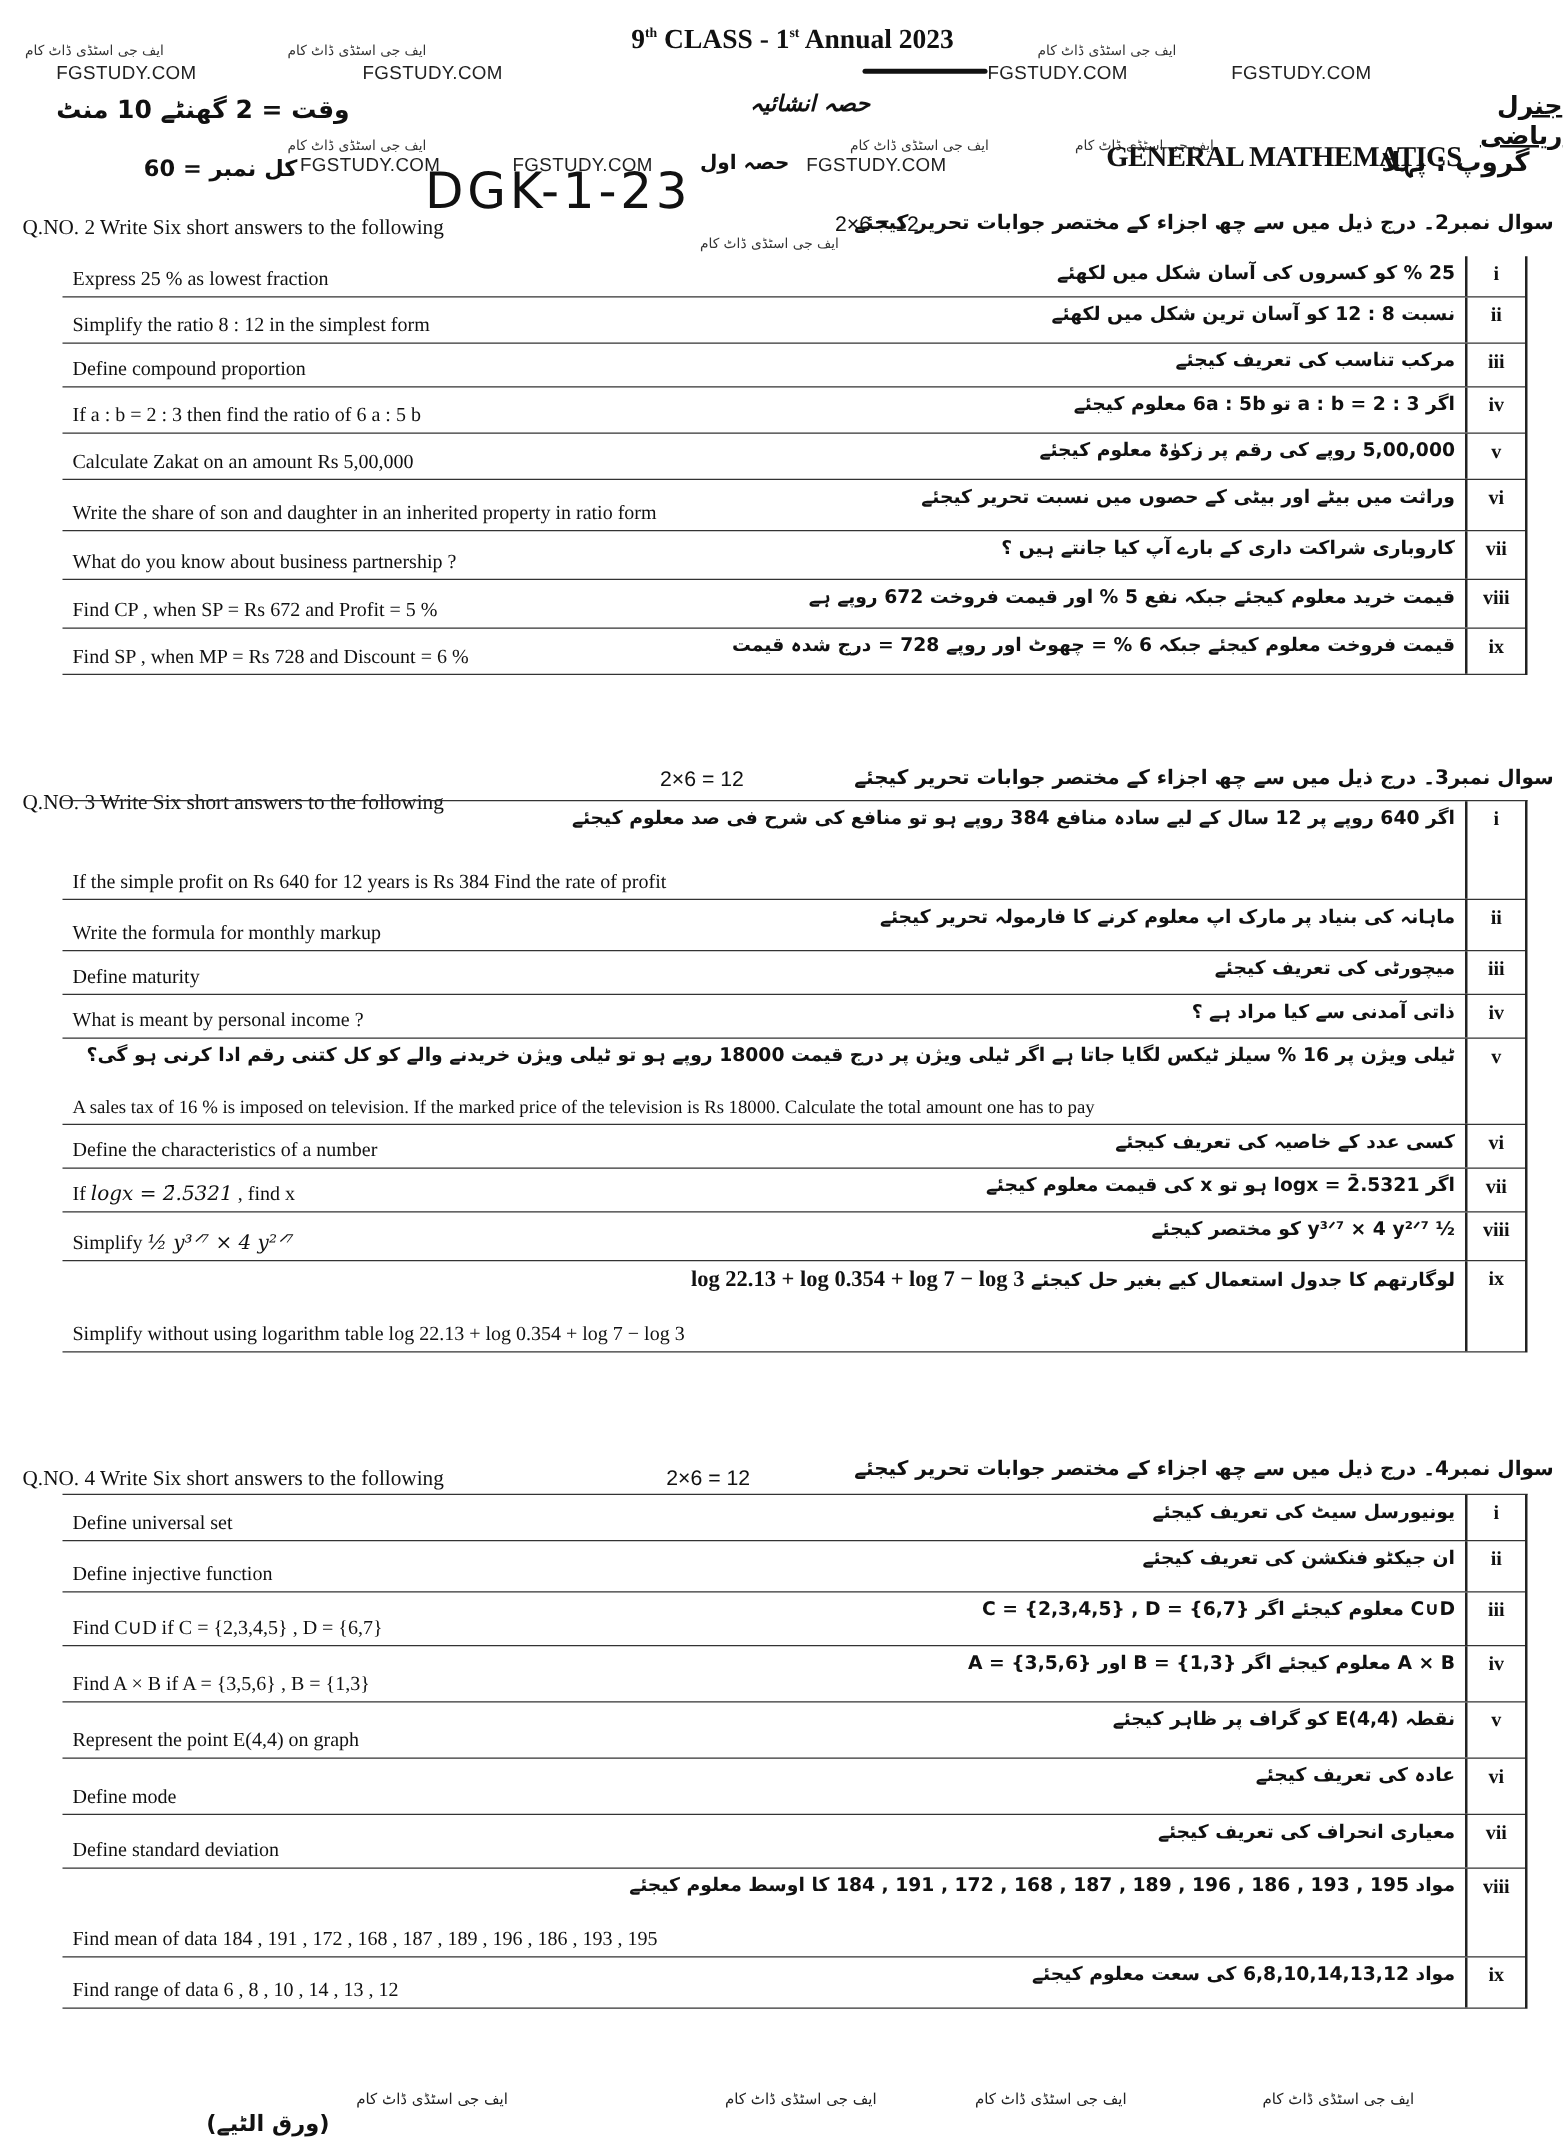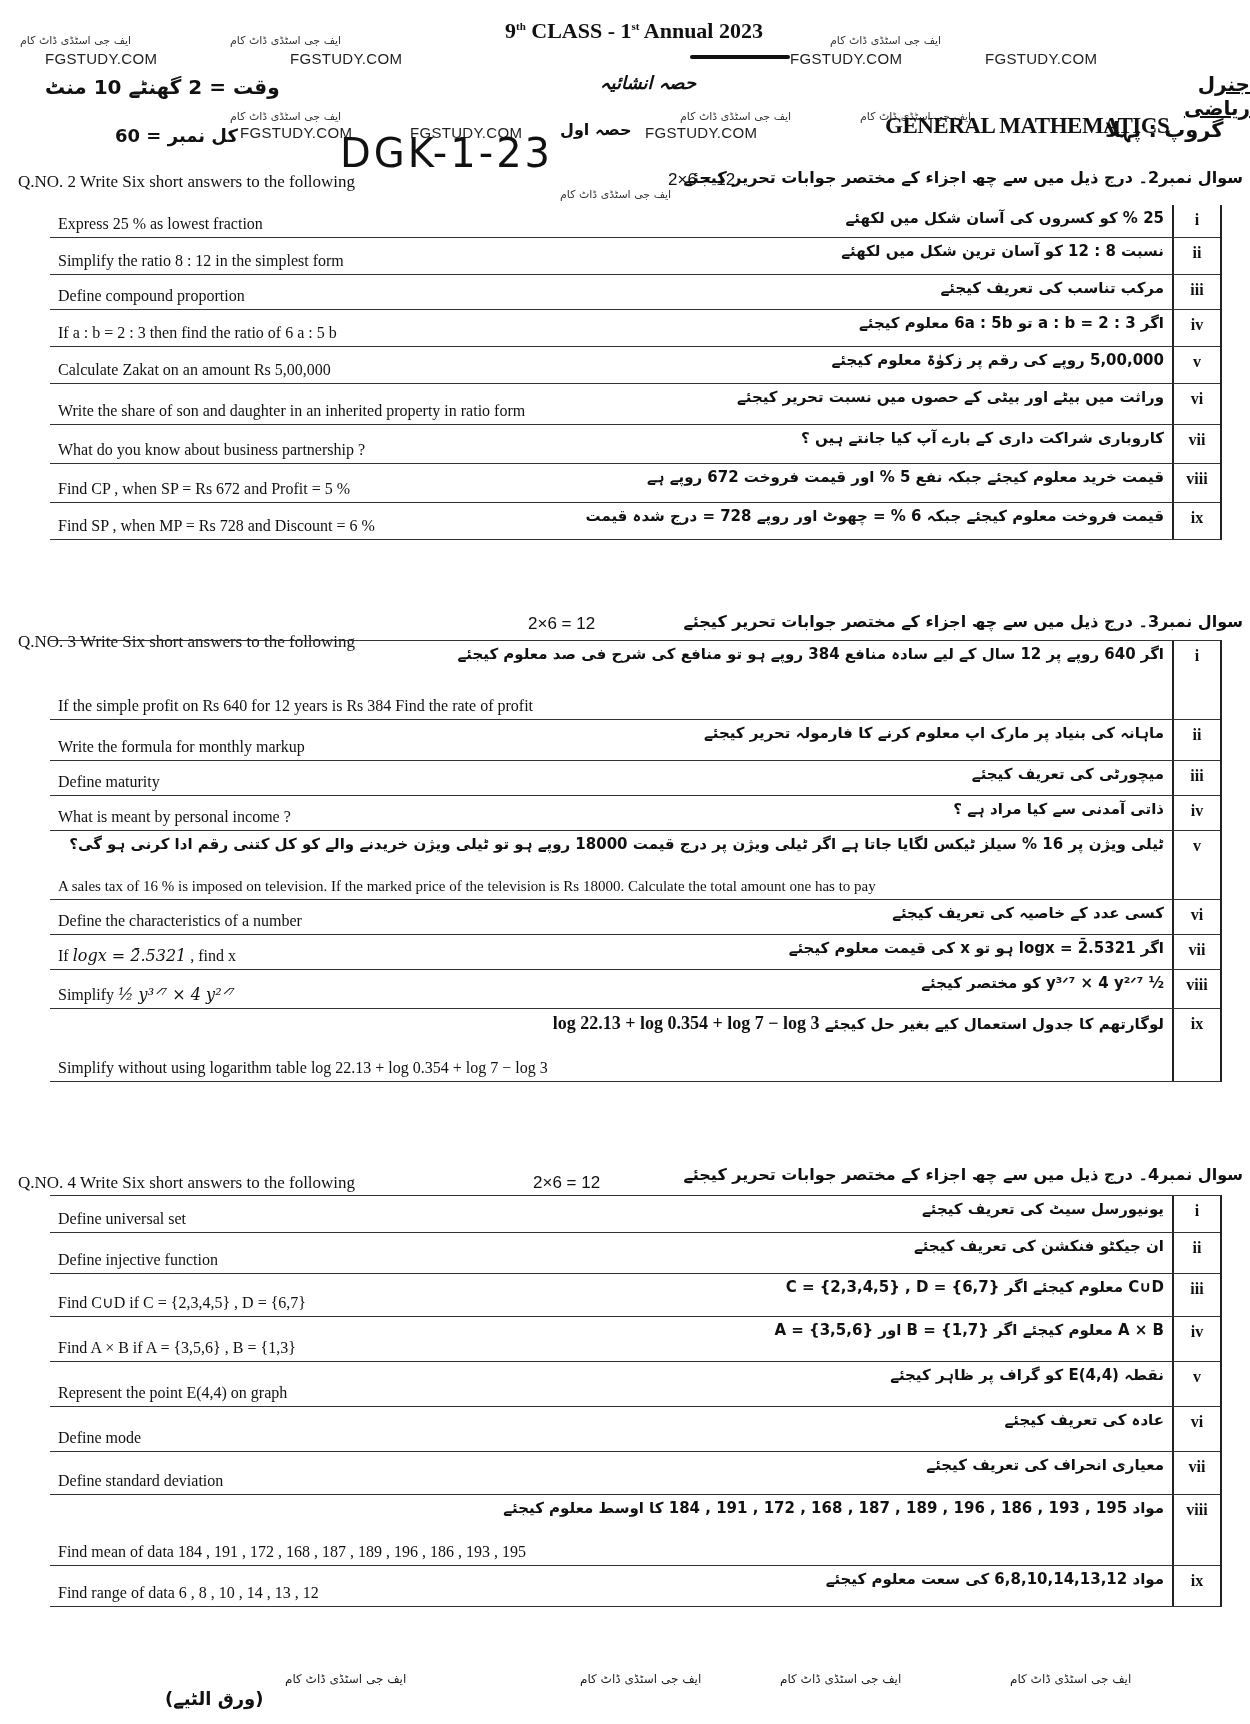--- a/index.html
+++ b/index.html
@@ -194,21 +194,21 @@
       <span class="ur">ان جیکٹو فنکشن کی تعریف کیجئے</span>
       <span class="num">ii</span>
     </div>
   <div class="qrow" style="height:42px">
       <span class="en">Find  C∪D if   C = {2,3,4,5}  , D = {6,7}</span>
       <span class="ur">C∪D معلوم کیجئے اگر C = {2,3,4,5} , D = {6,7}</span>
       <span class="num">iii</span>
     </div>
   <div class="qrow" style="height:44px">
       <span class="en">Find A × B if  A = {3,5,6} , B = {1,3}</span>
-      <span class="ur">A × B معلوم کیجئے اگر B = {1,7} اور A = {3,5,6}</span>
+      <span class="ur">A × B معلوم کیجئے اگر B = {1,3} اور A = {3,5,6}</span>
       <span class="num">iv</span>
     </div>
   <div class="qrow" style="height:44px">
       <span class="en">Represent the point  E(4,4)  on graph</span>
       <span class="ur">نقطہ E(4,4) کو گراف پر ظاہر کیجئے</span>
       <span class="num">v</span>
     </div>
   <div class="qrow" style="height:44px">
       <span class="en">Define mode</span>
       <span class="ur">عادہ کی تعریف کیجئے</span>

